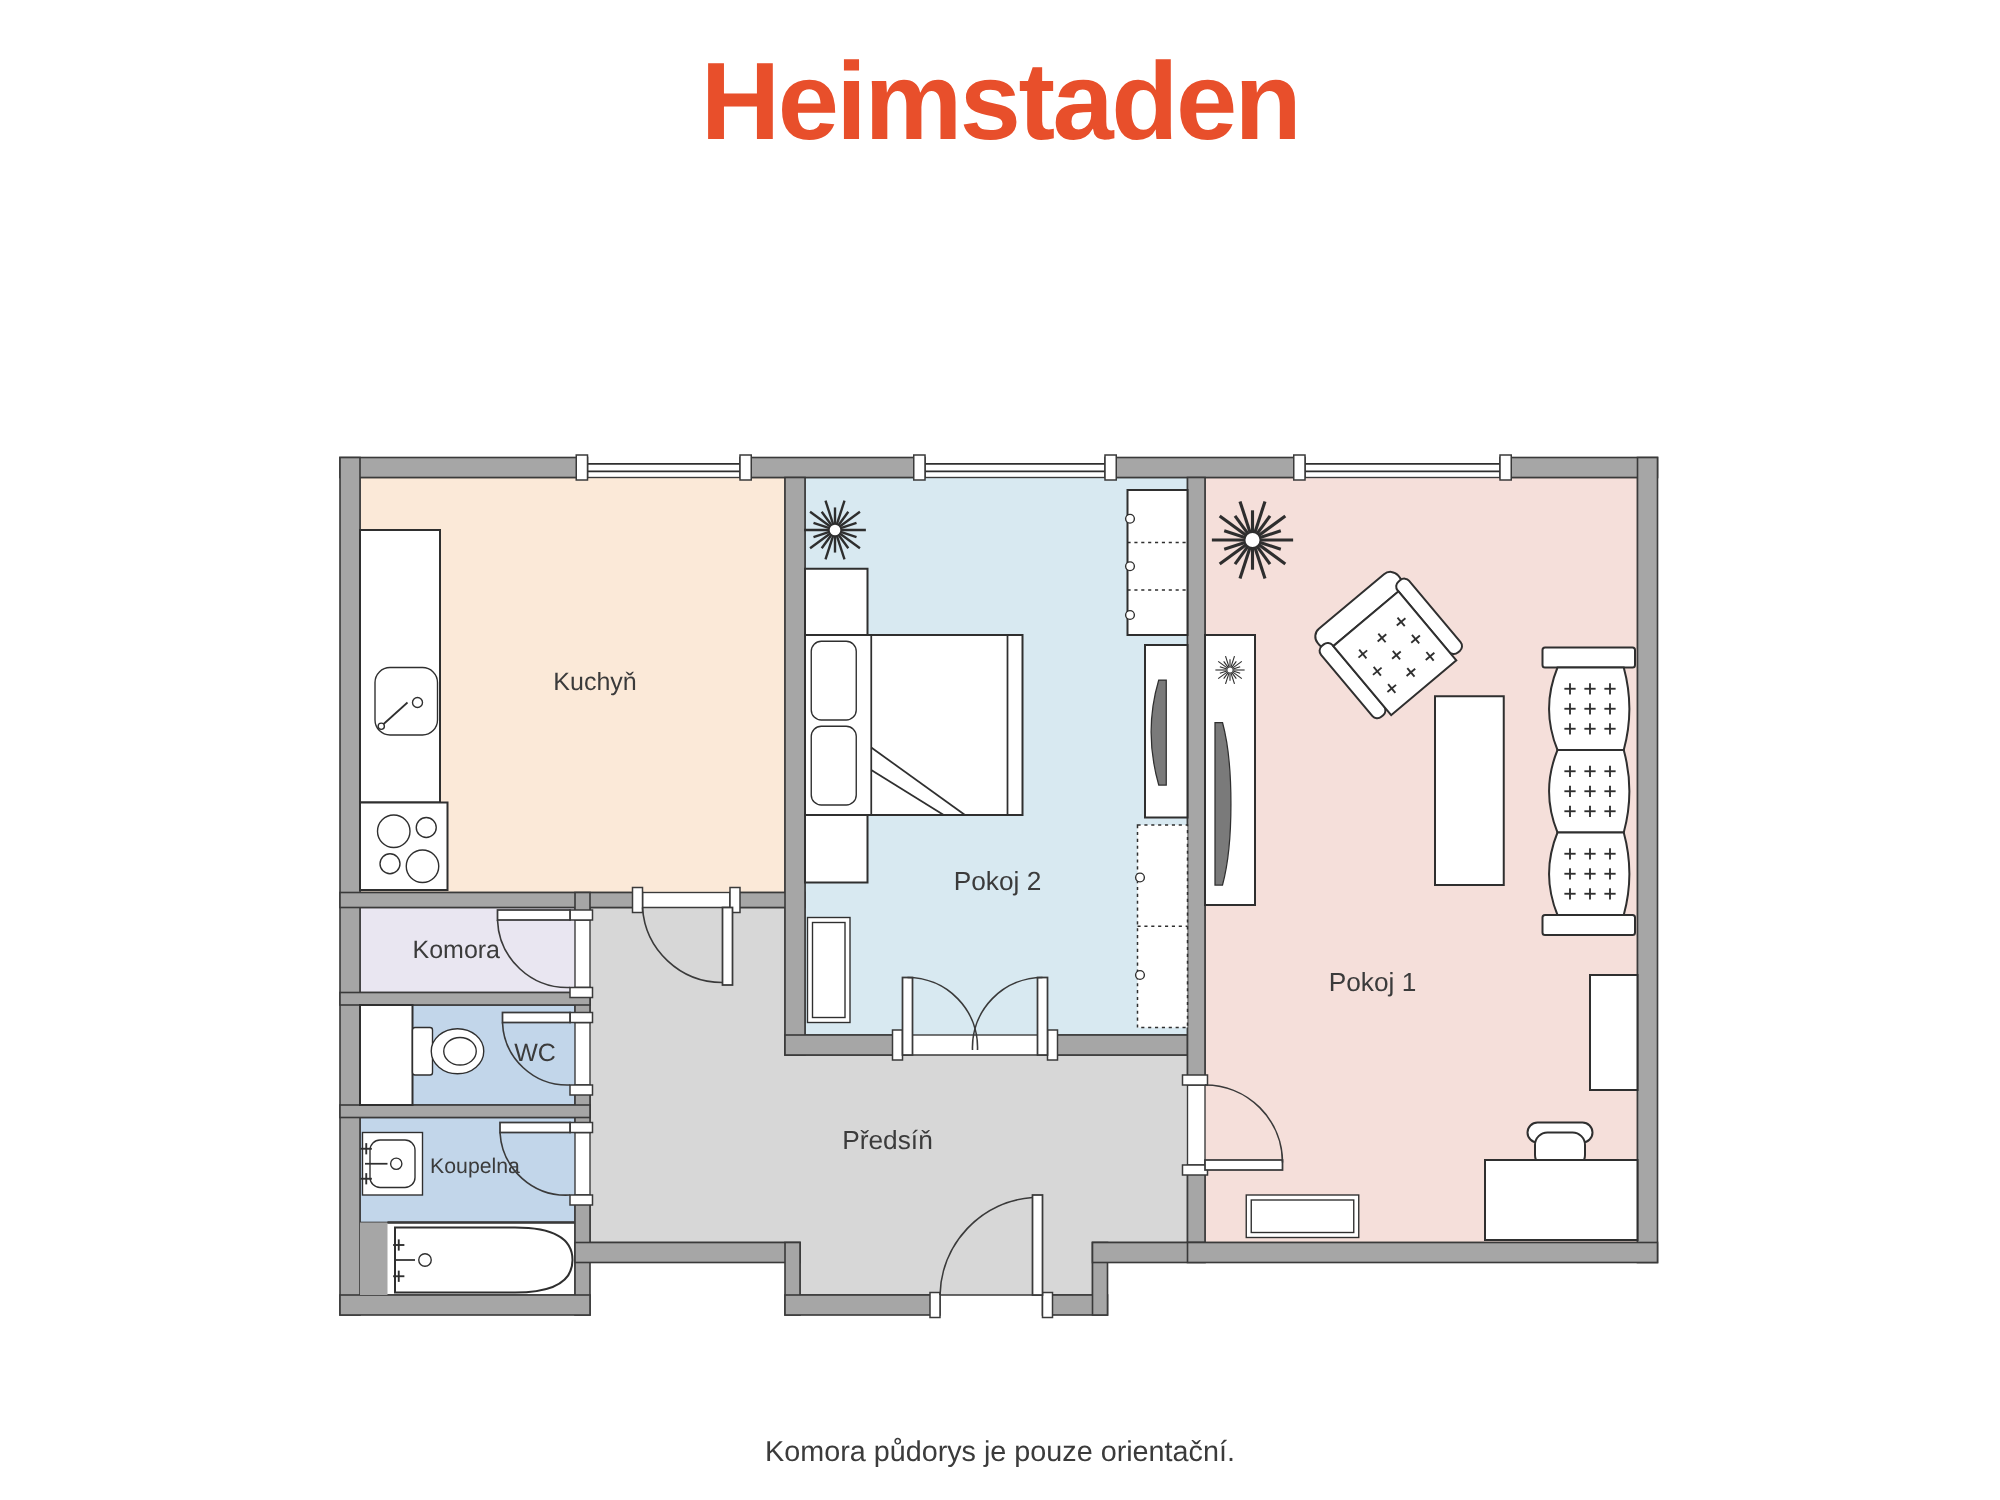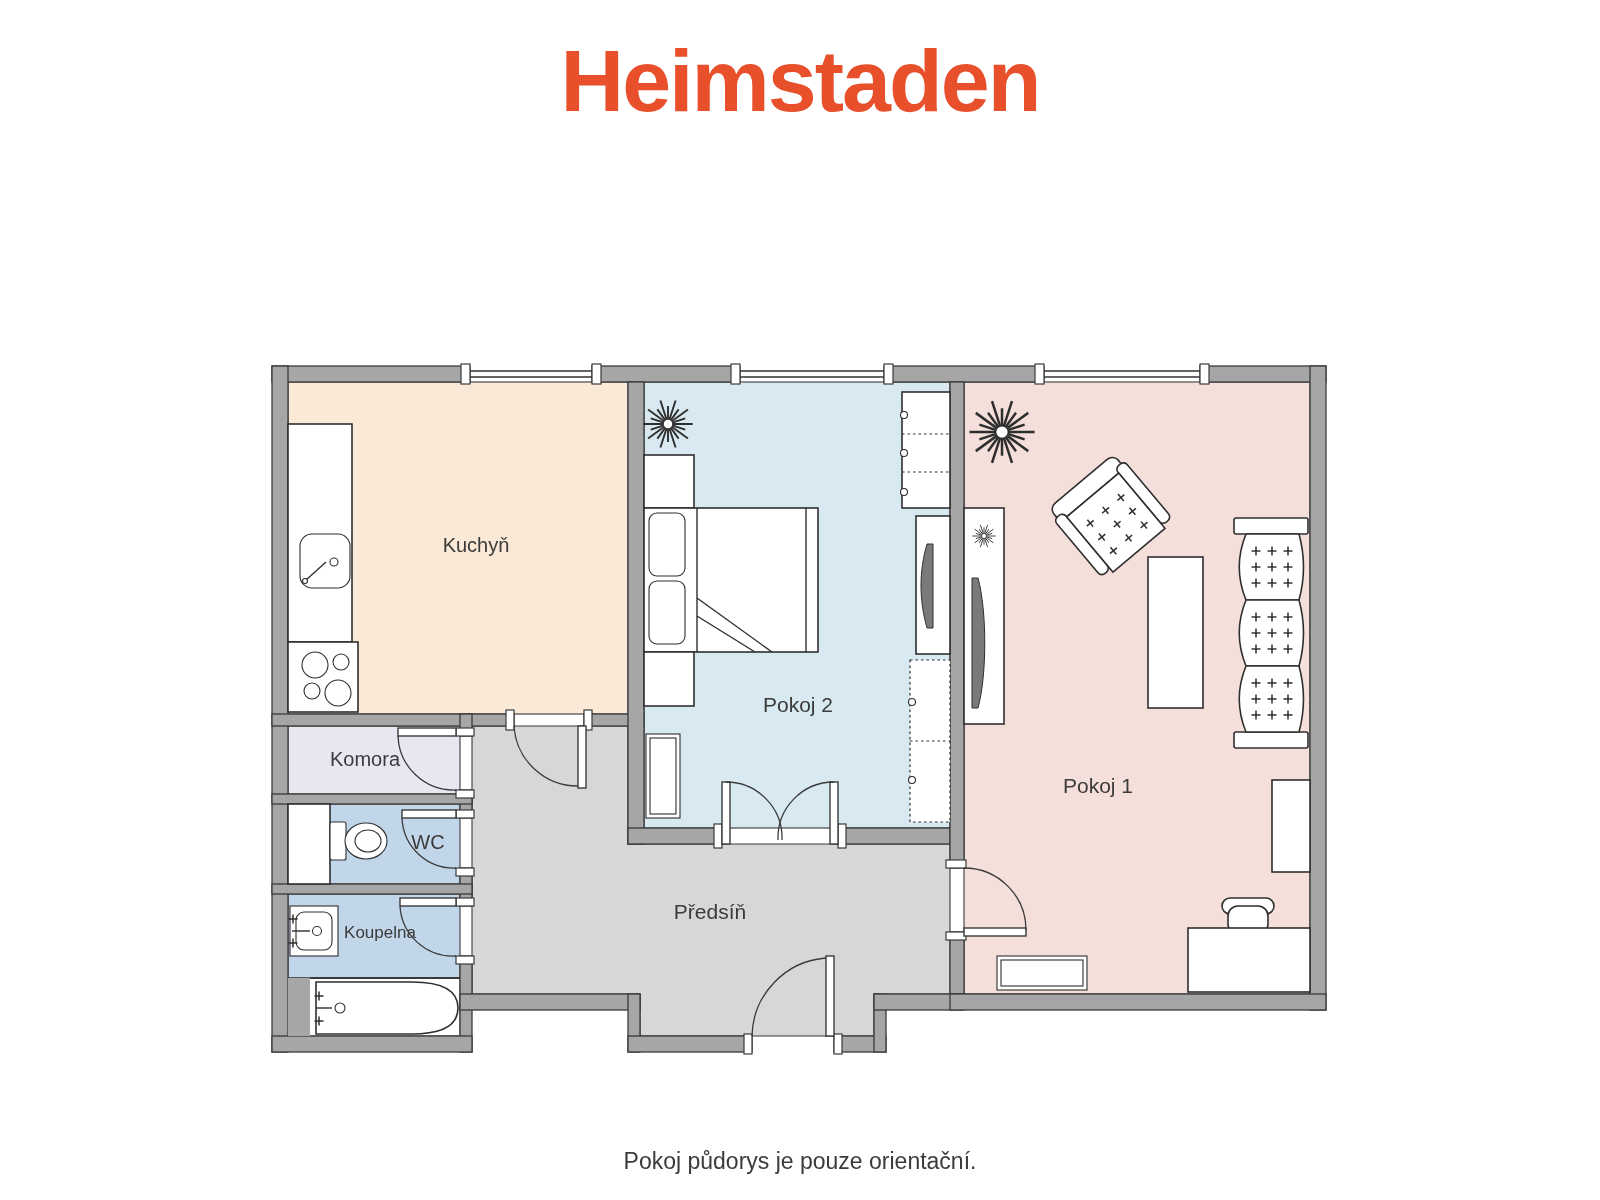--- a/index.html
+++ b/index.html
@@ -329,14 +329,14 @@
 
     <text class="roomlabel" x="476" y="552">Kuchyň</text>
     <text class="roomlabel big" x="798" y="712">Pokoj 2</text>
     <text class="roomlabel big" x="1098" y="793">Pokoj 1</text>
     <text class="roomlabel" x="365" y="766">Komora</text>
     <text class="roomlabel" x="428" y="849">WC</text>
     <text class="roomlabel small" x="380" y="938">Koupelna</text>
     <text class="roomlabel big" x="710" y="919">Předsíň</text>
   </svg>
 
-  <div id="caption">Pokoj půdorys je pouze orientační.</div>
+  <div id="caption">Komora půdorys je pouze orientační.</div>
 </div>
 
 </body></html>

